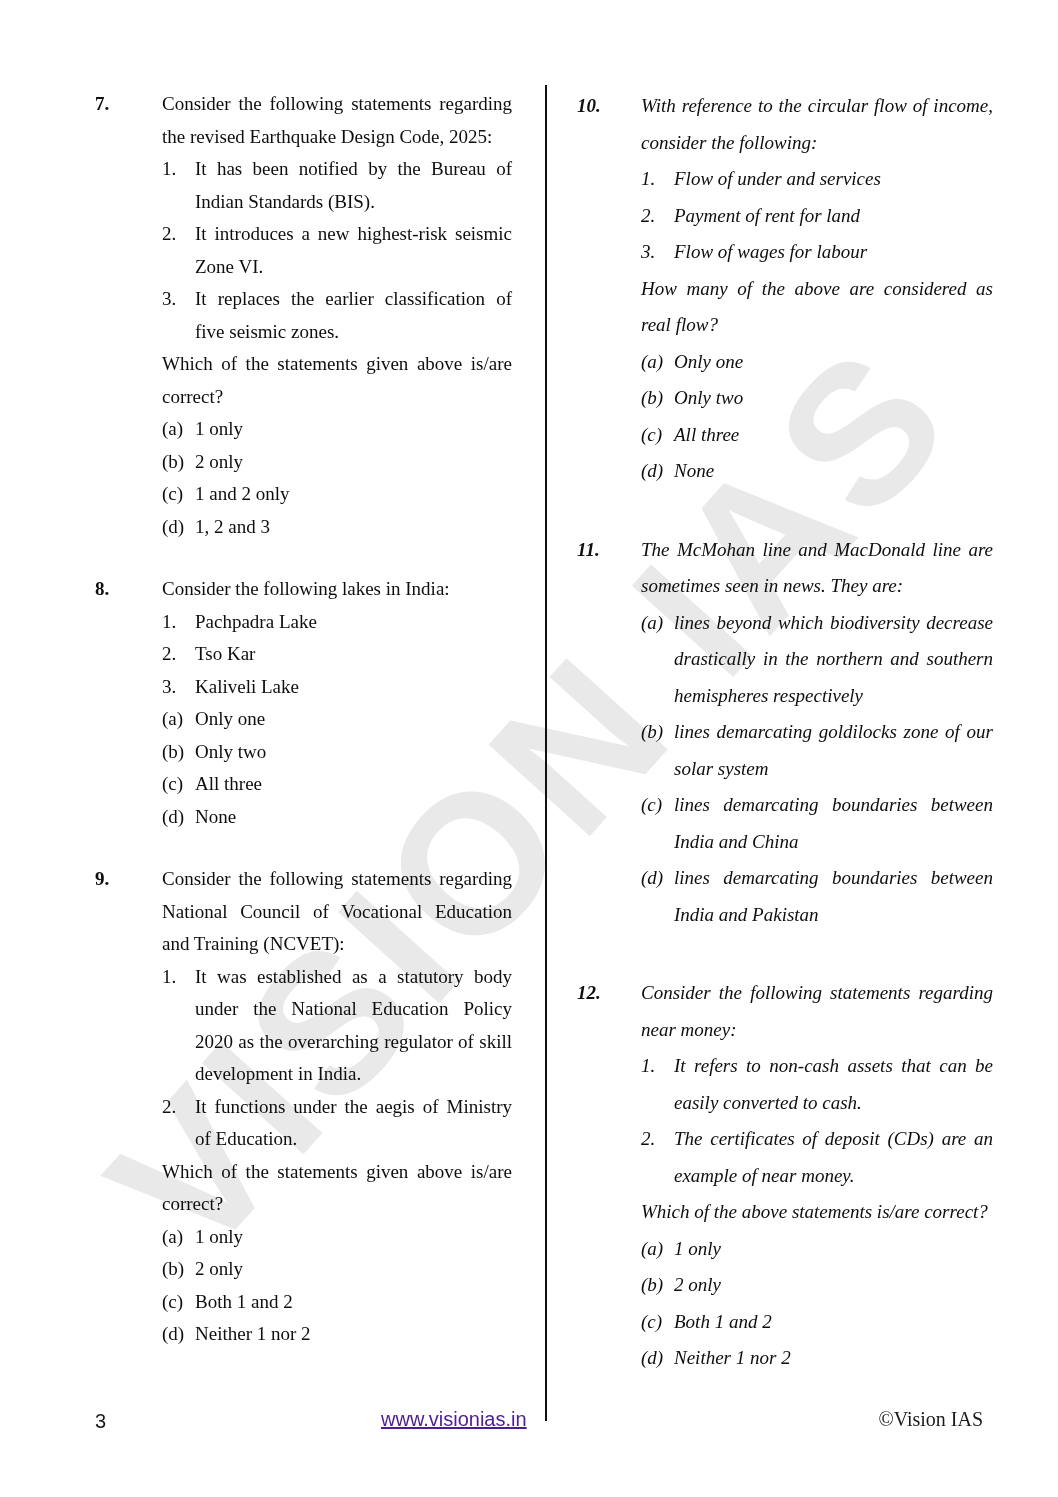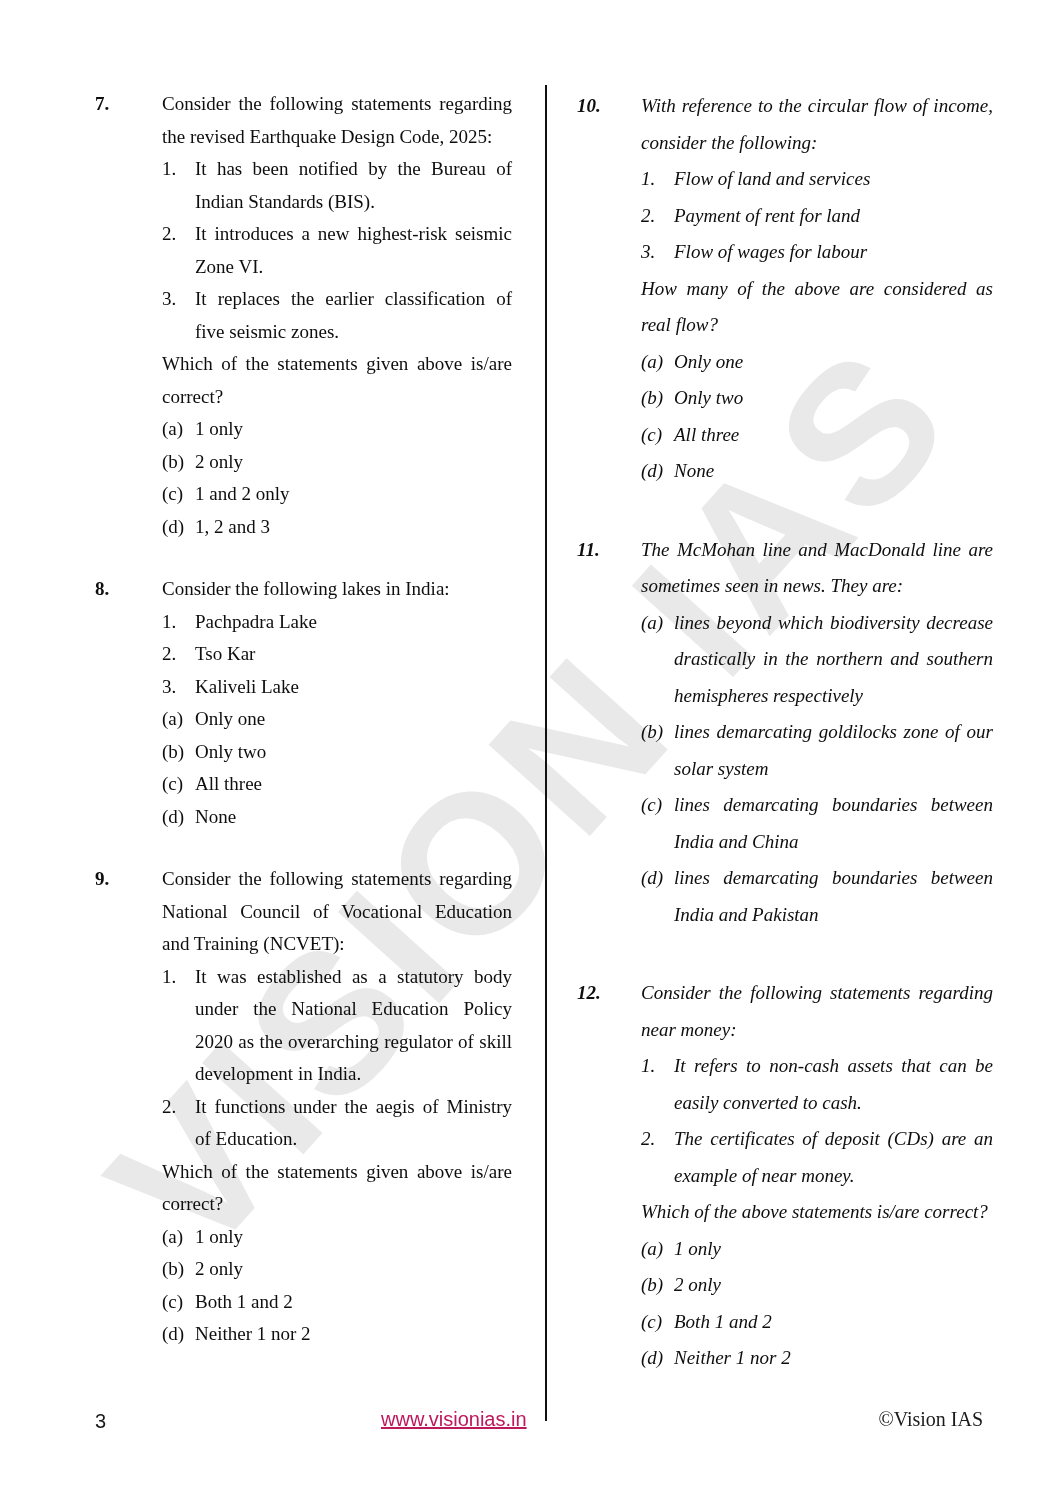--- a/index.html
+++ b/index.html
@@ -52,21 +52,21 @@
     left:0; top:1406px;
     width:1058px; height:34px;
     font-family:"Liberation Sans", sans-serif;
     font-size:20px;
     color:#1a1a1a;
     z-index:2;
   }
   .page-num { position:absolute; left:95px; top:4px; }
   .site-link {
     position:absolute; left:381px; top:2px;
-    color:#be185d;
+    color:#4c1d95;
     text-decoration:underline;
     cursor:pointer;
   }
   .copyright { position:absolute; right:75px; top:2px;font-family:Liberation Serif, serif; }
 </style>
 </head>
 <body>
 
 <div class="watermark">VISION IAS</div>
 
@@ -173,21 +173,21 @@
     </div>
   </div>
 <div class="divider"></div>
 <div class="col col-right" id="col-1">
     <div class="question">
       <div class="qnum">10.</div>
       <div class="qbody">
         <div class="para">With reference to the circular flow of income, consider the following:</div>
         <div class="row item">
           <span class="marker">1.</span>
-          <span class="text">Flow of land and services</span>
+          <span class="text">Flow of under and services</span>
         </div>
         <div class="row item">
           <span class="marker">2.</span>
           <span class="text">Payment of rent for land</span>
         </div>
         <div class="row item">
           <span class="marker">3.</span>
           <span class="text">Flow of wages for labour</span>
         </div>
         <div class="para">How many of the above are considered as real flow?</div>

